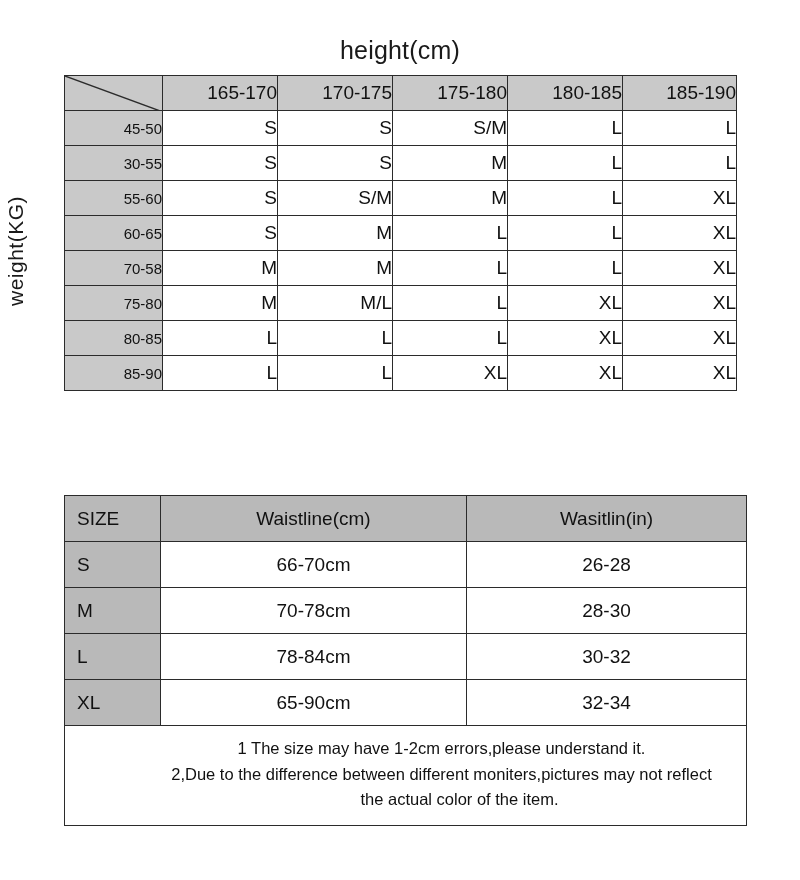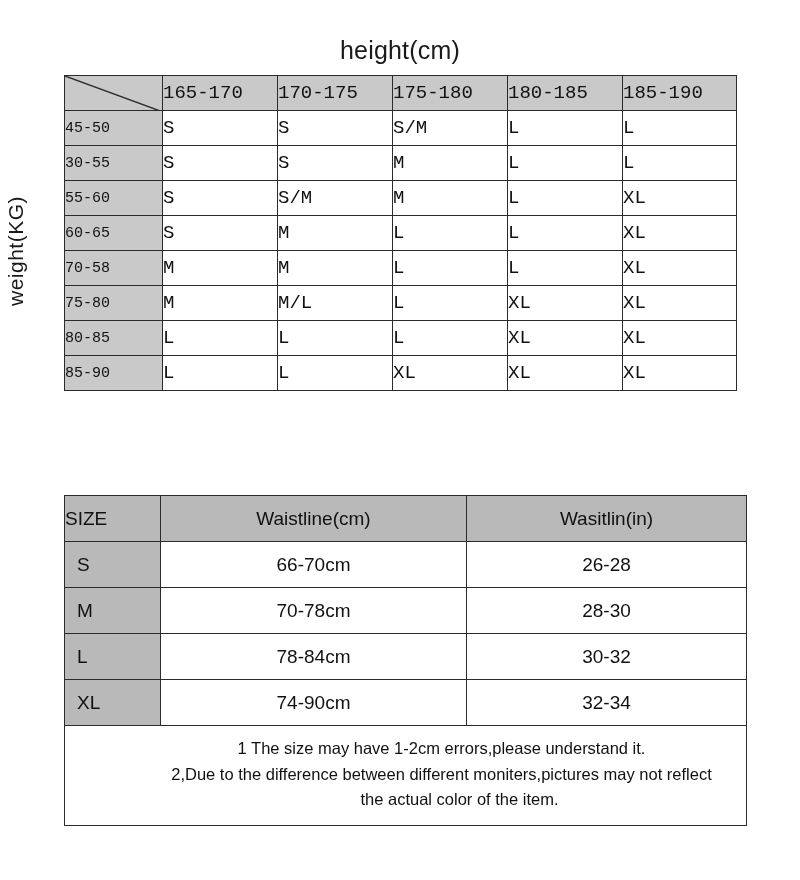--- a/index.html
+++ b/index.html
@@ -58,27 +58,26 @@
   }
   table.size-table {
     border-collapse: collapse;
     table-layout: fixed;
     width: 672px;
     background: #fff;
   }
   table.size-table td, table.size-table th {
     border: 1px solid #2b2b2b;
     height: 34px;
-    text-align: left;
+    text-align: right;
     vertical-align: middle;
     font-weight: normal;
     font-size: 19px;
     color: #111;
     padding: 0;
-    font-family: Liberation Mono, monospace;
   }
   table.size-table .corner {
     width: 98px;
     background: #c9c9c9;
     position: relative;
     padding: 0;
   }
   .corner-diag {
     position: absolute;
     inset: 0;
@@ -129,20 +128,21 @@
   }
   table.waist-table td.sz {
     background: #b9b9b9;
     width: 96px;
     text-align: left;
     padding-left: 12px;
     font-size: 19px;
   }
   table.waist-table td.head.sz-head {
     text-align: left;
+    padding-left: 12px;
   }
   table.waist-table col.c-size { width: 96px; }
   table.waist-table col.c-cm { width: 306px; }
   table.waist-table col.c-in { width: 280px; }
 
   .notes-cell {
     text-align: right;
     padding: 10px 0 12px 0 !important;
     height: auto !important;
     background: #fff;
@@ -287,21 +287,21 @@
           <td>70-78cm</td>
           <td>28-30</td>
         </tr>
         <tr>
           <td class="sz">L</td>
           <td>78-84cm</td>
           <td>30-32</td>
         </tr>
         <tr>
           <td class="sz">XL</td>
-          <td>74-90cm</td>
+          <td>65-90cm</td>
           <td>32-34</td>
         </tr>
         <tr>
           <td class="notes-cell" colspan="3">
             <div class="note-line">1 The size may have 1-2cm errors,please understand it.</div>
             <div class="note-line indent">2,Due to the difference between different moniters,pictures may not reflect</div>
             <div class="note-line sub">the actual color of the item.</div>
           </td>
         </tr>
       </tbody>

